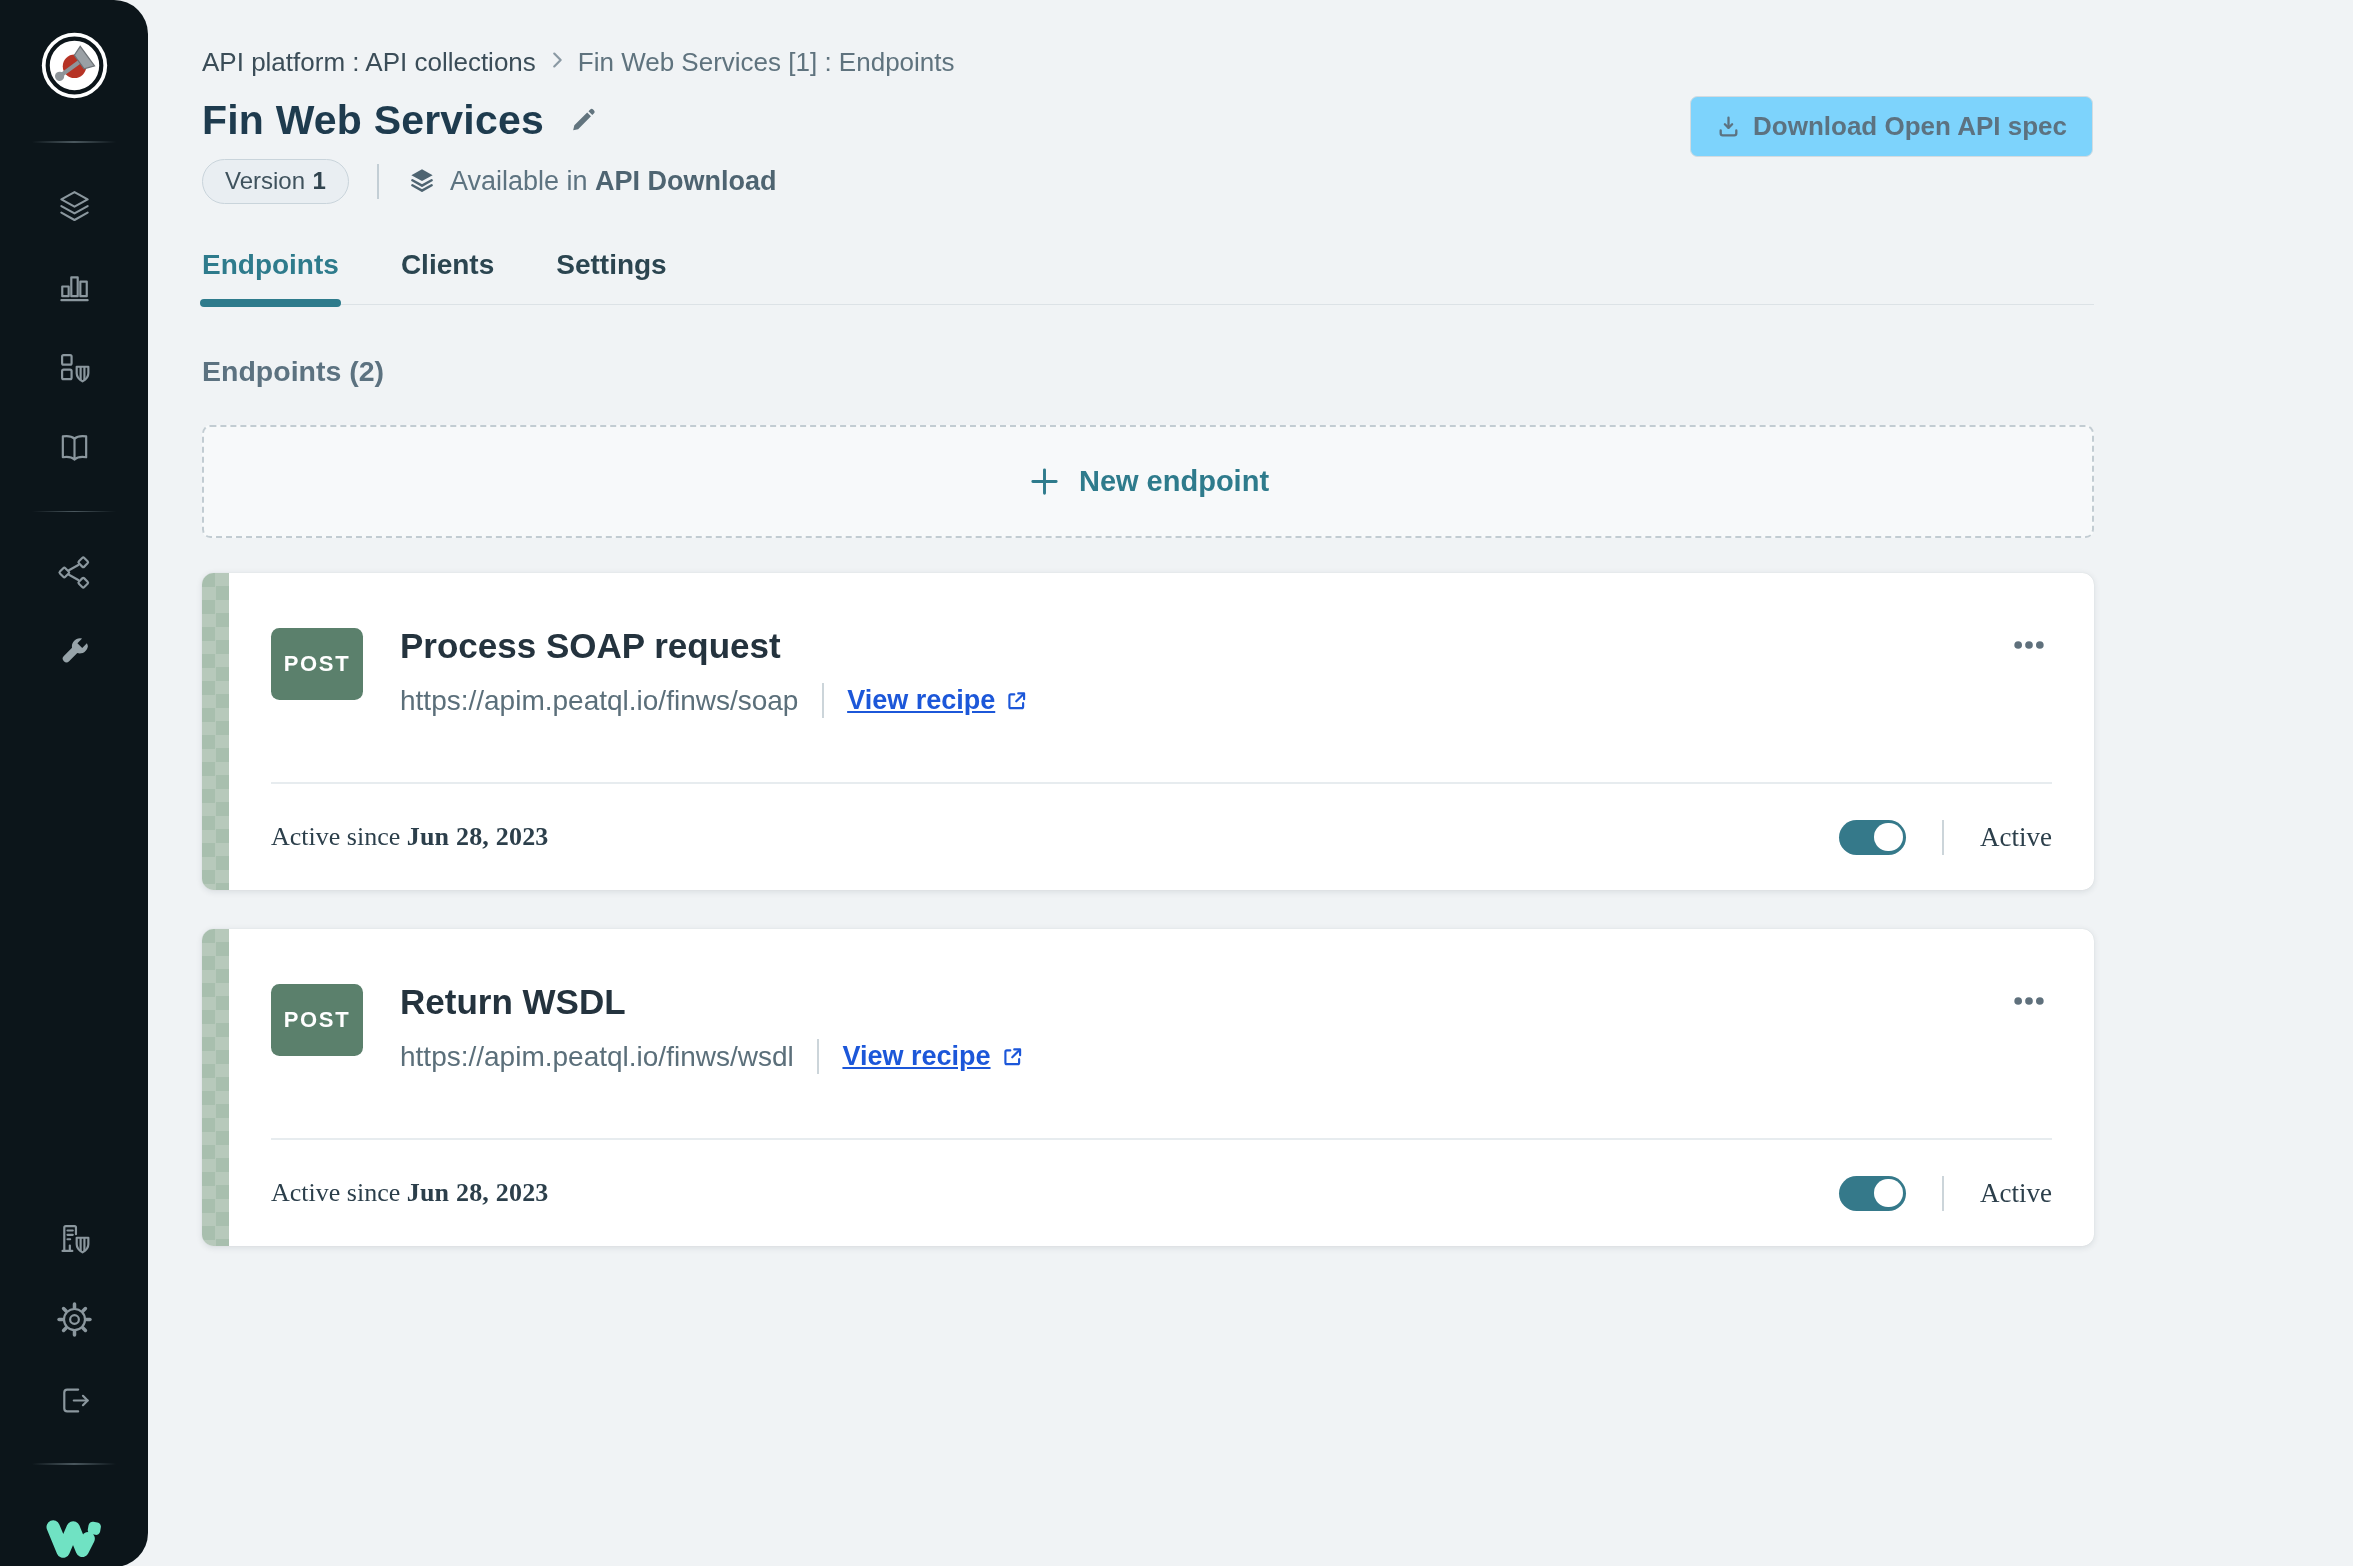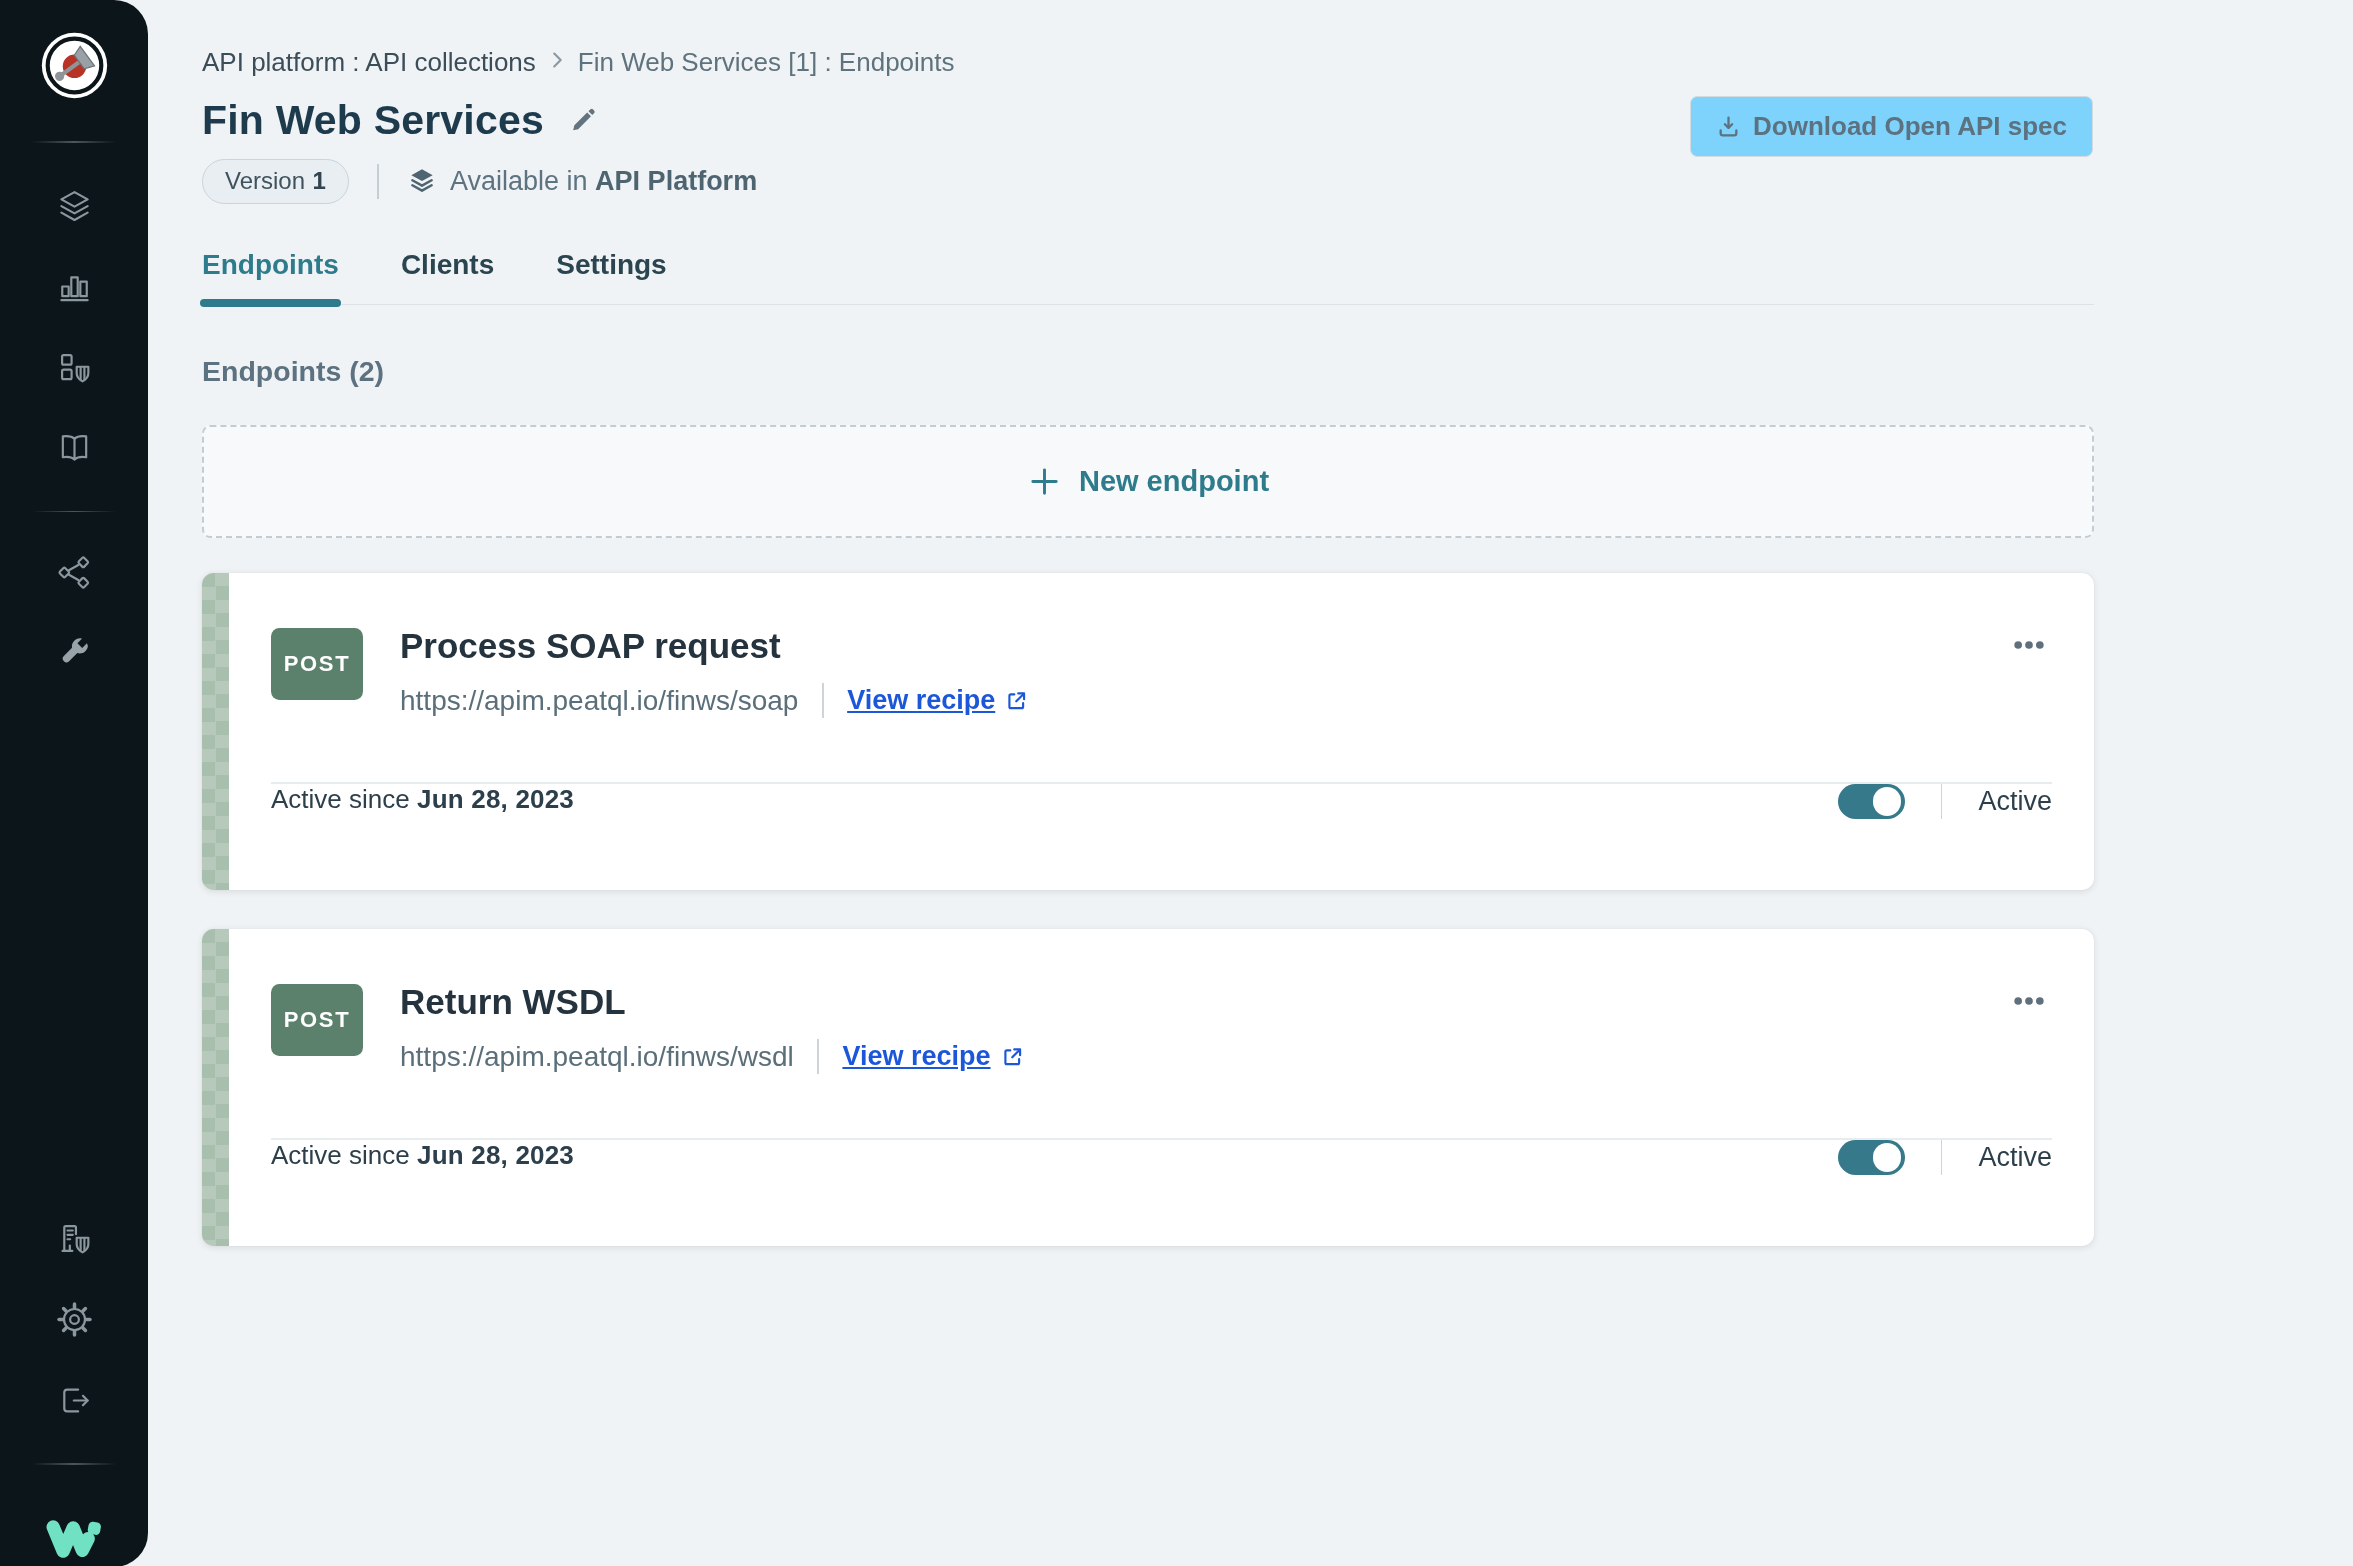--- a/index.html
+++ b/index.html
@@ -99,21 +99,21 @@
   .endpoint-info { margin-left:37px; }
   .endpoint-name { font-size:35px; font-weight:bold; color:#24333e; line-height:1.05; }
   .endpoint-url-row { display:flex; align-items:center; gap:23.5px; margin-top:18.5px; }
   .endpoint-url { font-size:28px; color:#5b6f7a; }
   .v-sep { width:1.7px; height:35px; background:#ccd5da; }
   .recipe-link { display:inline-flex; align-items:center; gap:10px; font-size:27px; font-weight:bold; color:#1c57d9; text-decoration:underline; cursor:pointer; }
   .recipe-link svg { width:23.5px; height:23.5px; stroke:#1c57d9; stroke-width:2.2; fill:none; stroke-linecap:round; stroke-linejoin:round; }
   .kebab-btn { position:absolute; top:59px; right:45px; background:none; border:none; cursor:pointer; width:40px; height:25px; display:grid; place-items:center; }
   .kebab-btn svg { width:32px; height:10px; fill:#5f707c; }
   .card-divider { position:absolute; left:69px; right:42px; top:209px; height:1.7px; background:#e7ecef; }
-  .card-bottom { position:absolute; left:69px; right:42px; top:211px; bottom:0; display:flex; align-items:flex-start; justify-content:space-between; }
+  .card-bottom { position:absolute; left:69px; right:42px; top:211px; bottom:0; display:flex; align-items:center; justify-content:space-between;font-family:Liberation Serif, serif; }
   .active-since { font-size:26px; color:#2c3f4b; }
   .active-since b { letter-spacing:0.2px; }
   .status { display:flex; align-items:center; gap:36px; }
   .toggle { width:67px; height:35px; border-radius:18.5px; background:#35798a; position:relative; cursor:pointer; border:none; }
   .toggle-knob { position:absolute; right:3.4px; top:3.4px; width:28.5px; height:28.5px; border-radius:50%; background:#ffffff; }
   .status-label { font-size:27px; color:#2c3f4b; }
 </style>
 </head>
 <body>
 
@@ -256,21 +256,21 @@
       <span>Version</span>
       <b>1</b>
     </span>
     <span class="meta-sep"></span>
     <span class="avail">
       <svg viewBox="0 0 24 24">
         <path d="M12 2.6 20.5 7.3 12 12 3.5 7.3 Z" fill="#4e6471"></path>
         <path d="M4.3 11.4 12 15.7 19.7 11.4" fill="none" stroke="#4e6471" stroke-width="2" stroke-linecap="round" stroke-linejoin="round"></path>
         <path d="M4.3 15.4 12 19.7 19.7 15.4" fill="none" stroke="#4e6471" stroke-width="2" stroke-linecap="round" stroke-linejoin="round"></path>
       </svg>
-      <span><span>Available in </span><b>API Platform</b></span>
+      <span><span>Available in </span><b>API Download</b></span>
     </span>
   </div>
 
   <button class="download-btn">
     <svg viewBox="0 0 24 24">
       <path d="M12 3.5 v9.5"></path>
       <path d="M8.5 9.8 12 13.3 15.5 9.8"></path>
       <path d="M4.5 15.8 v2.7 a2 2 0 0 0 2 2 h11 a2 2 0 0 0 2-2 v-2.7"></path>
     </svg>
     <span>Download Open API spec</span>

